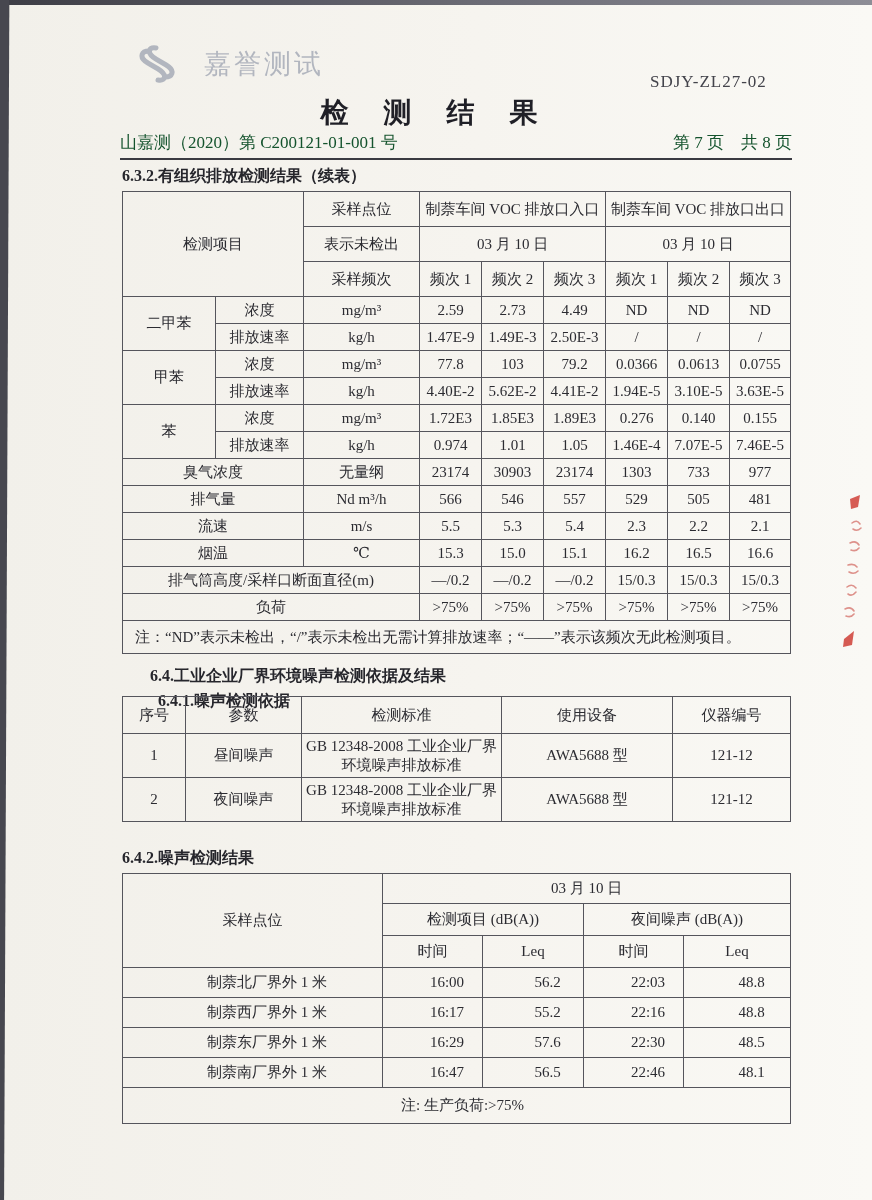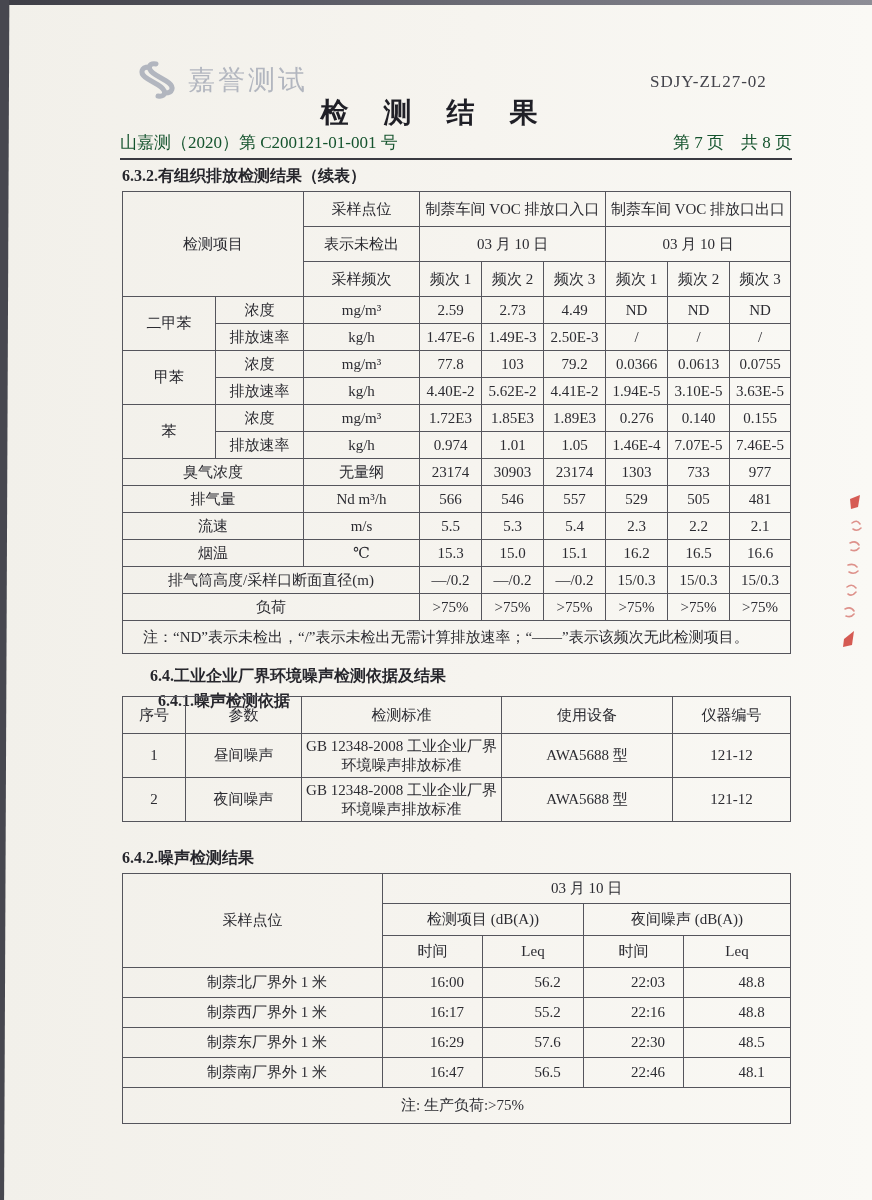--- a/index.html
+++ b/index.html
@@ -7,21 +7,21 @@
     width:872px;height:1200px;position:relative;overflow:hidden;
     background:linear-gradient(90deg,#f2f0ea 0%,#f6f4ef 55%,#faf9f5 100%);
     font-family:"Liberation Serif","DejaVu Serif",serif;
     color:#2b2b31;
   }
   .edge-top{position:absolute;top:0;left:0;width:872px;height:5px;
     background:linear-gradient(90deg,#3d3d45,#6b6b75 55%,#8d8d96);z-index:5;}
   .edge-left{position:absolute;top:0;left:0;width:12px;height:1200px;
     background:#47474f;clip-path:polygon(0 0,78% 0,34% 100%,0 100%);z-index:5;}
 
-  .brand{position:absolute;top:60px;left:136px;display:flex;align-items:center;gap:10px;justify-content:flex-end;}
+  .brand{position:absolute;top:44px;left:136px;display:flex;align-items:center;gap:26px;justify-content:flex-end;}
   .brand .logo-text{font-size:27px;color:#b2b6bf;letter-spacing:3px;}
   .doc-code{position:absolute;top:72px;left:650px;font-size:17px;color:#43434b;letter-spacing:1px;text-align:right;}
   .title{position:absolute;top:94px;left:0;width:872px;text-align:center;
     font-size:28px;font-weight:bold;letter-spacing:14px;color:#1f1f26;}
   .docnum-row{position:absolute;top:131px;left:120px;width:672px;
     display:flex;justify-content:space-between;align-items:flex-end;
     border-bottom:2px solid #3a3a41;padding-bottom:4px;font-size:17px;color:#14532d;}
 
   .sec-heading{position:absolute;left:122px;font-size:16px;font-weight:bold;color:#26262c;}
   .h632{top:166px;}
@@ -29,21 +29,21 @@
   .h641{top:691px;margin-left:36px;}
   .h642{top:848px;}
 
   table{border-collapse:collapse;table-layout:fixed;position:absolute;left:122px;
     font-size:15px;color:#2b2b31;}
   th,td{border:1px solid #55555c;font-weight:normal;text-align:center;
     padding:0 2px;overflow:hidden;line-height:1.25;}
   .t1{top:191px;width:668px;}
   .t1 tr.h th{height:34px;}
   .t1 td{height:26px;}
-  .t1 tr.note-row td{height:32px;text-align:left;padding-left:20px;}
+  .t1 tr.note-row td{height:32px;text-align:left;padding-left:12px;}
   .t2{top:696px;width:668px;}
   .t2 tr.h th{height:36px;}
   .t2 td{height:43px;}
   .t3{top:873px;width:668px;}
   .t3 tr.h1 th{height:29px;}
   .t3 tr.h2 th{height:31px;}
   .t3 tr.h3 th{height:31px;}
   .t3 td{height:29px;padding-left:31px;}
   .t3 tr.note-row td{height:35px;text-align:left;padding-left:278px;}
 
@@ -115,21 +115,21 @@
     <td>2.59</td>
     <td>2.73</td>
     <td>4.49</td>
     <td>ND</td>
     <td>ND</td>
     <td>ND</td>
   </tr>
   <tr>
     <td>排放速率</td>
     <td>kg/h</td>
-    <td>1.47E-6</td>
+    <td>1.47E-9</td>
     <td>1.49E-3</td>
     <td>2.50E-3</td>
     <td>/</td>
     <td>/</td>
     <td>/</td>
   </tr>
   <tr>
     <td rowspan="2">甲苯</td>
     <td>浓度</td>
     <td>mg/m³</td>

